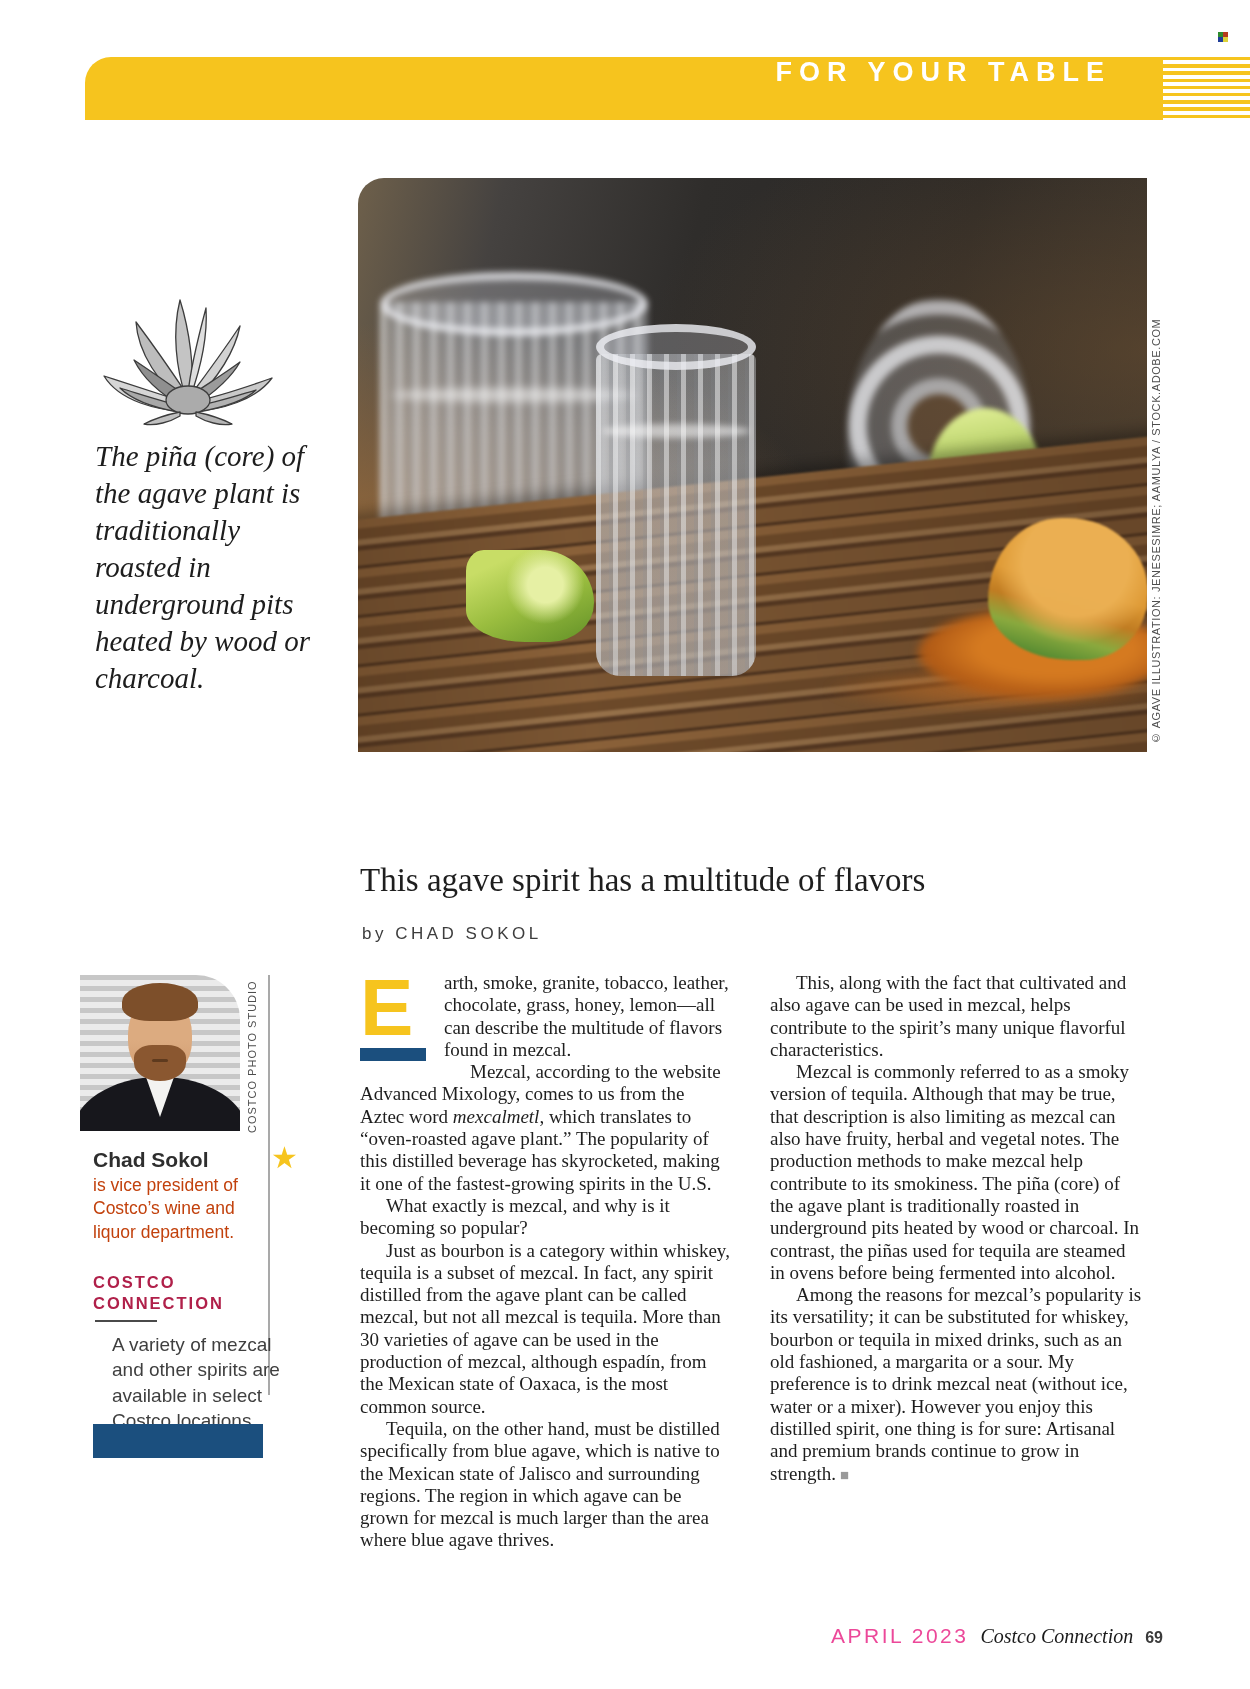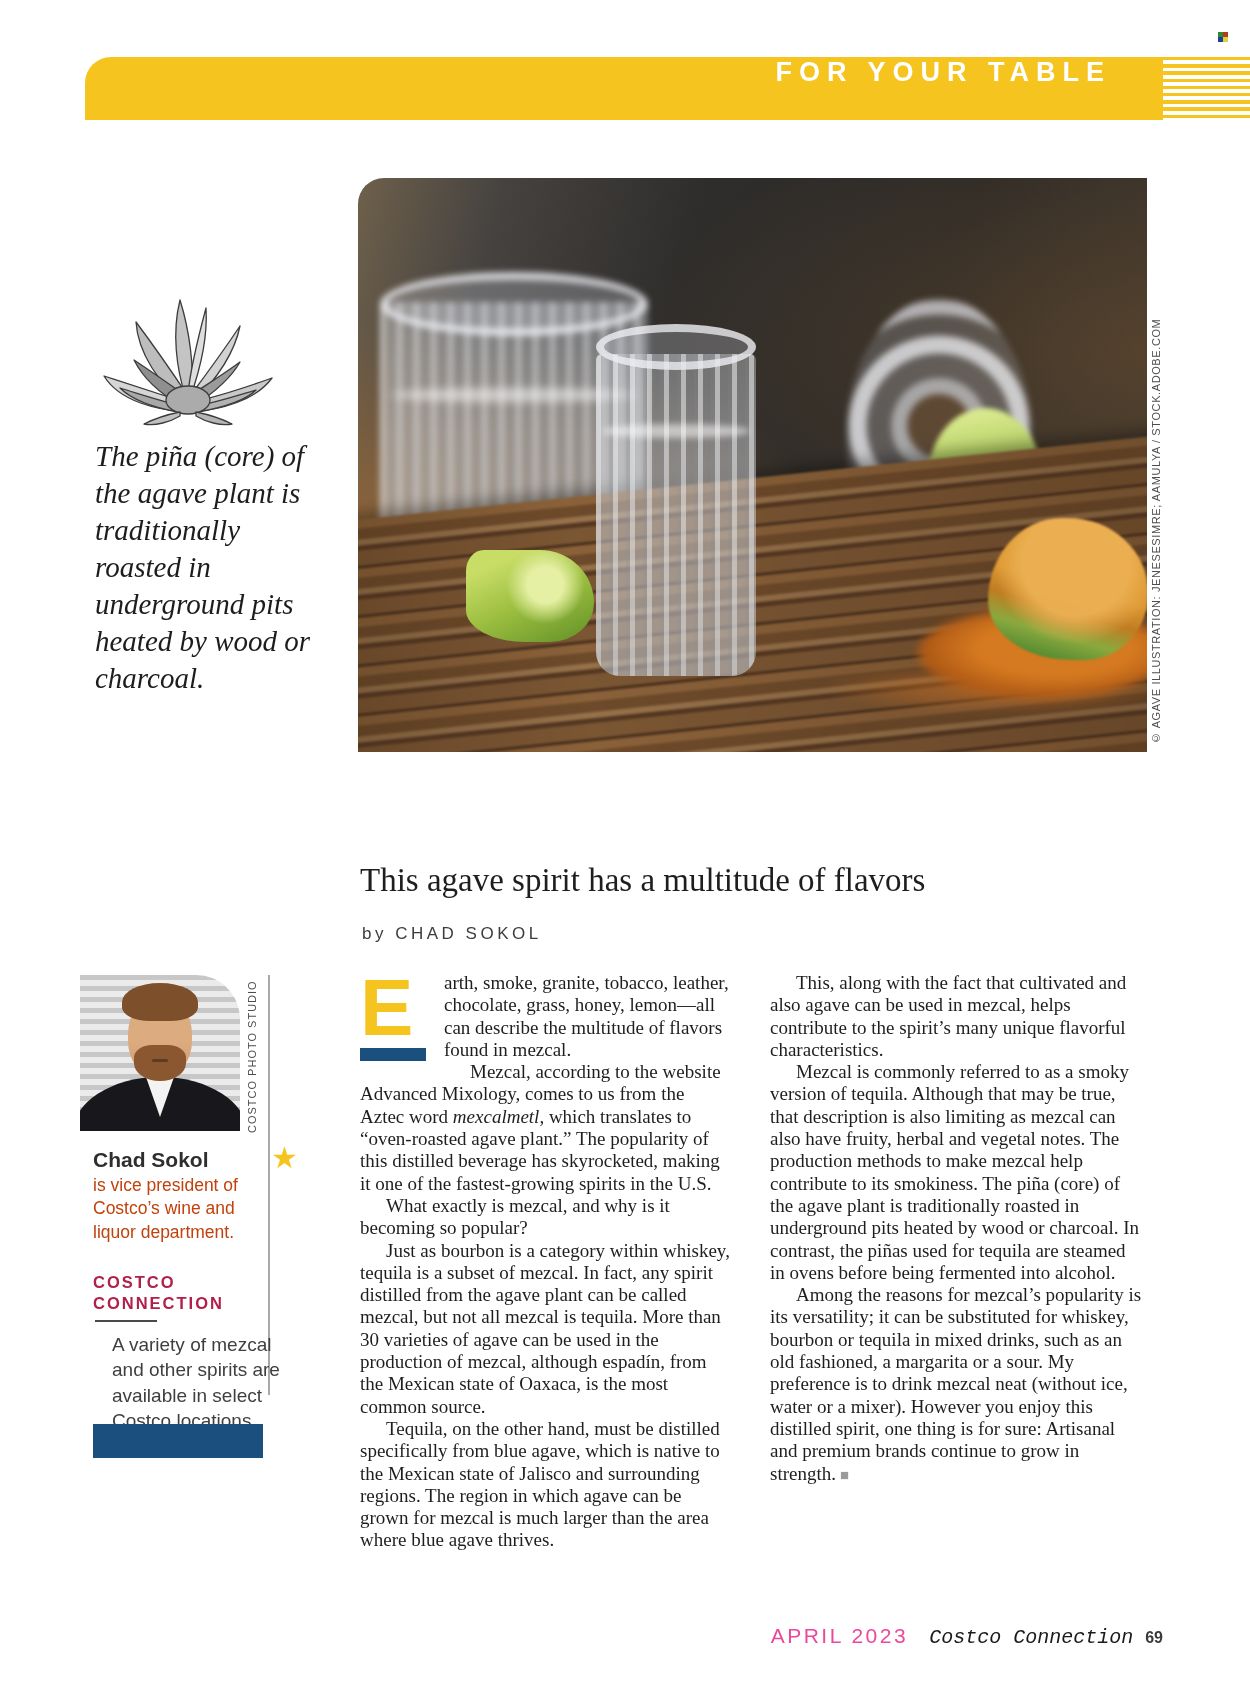--- a/index.html
+++ b/index.html
@@ -225,22 +225,22 @@
   
   .footer {
     position: absolute; right: 87px; top: 1624px;
     display: flex; align-items: baseline; gap: 12px;
   }
   .footer-issue {
     font-family: "Liberation Sans", sans-serif; font-size: 21px;
     letter-spacing: 2.5px; color: #ec4899;
   }
   .footer-mag {
-    font-family: Liberation Mono, monospace; font-style: italic;
-    font-size: 20px; color: #1a1a1a; margin-left: 9px;
+    font-family: Liberation Serif, serif; font-style: italic;
+    font-size: 20px; color: #1a1a1a;
   }
   .footer-page {
     font-family: "Liberation Sans", sans-serif; font-weight: bold;
     font-size: 16px; color: #3a3a3a;
   }
 </style>
 </head>
 <body>
 
 <div class="page">

